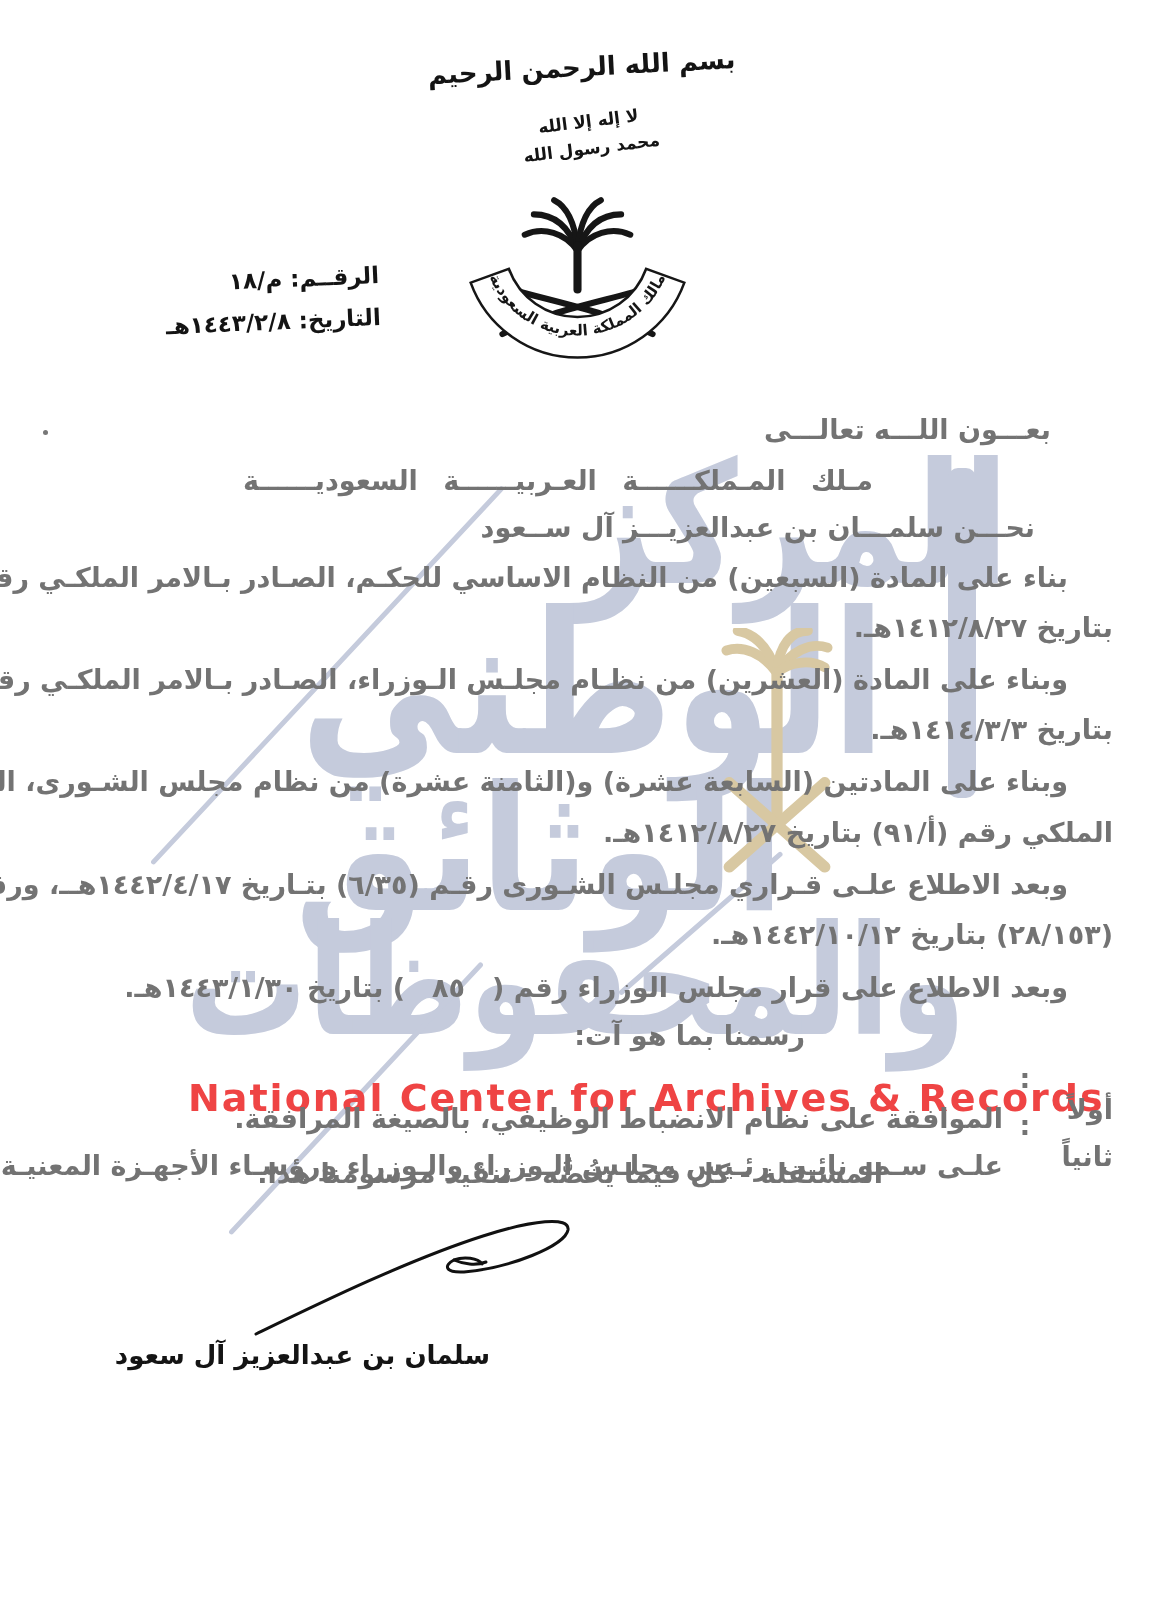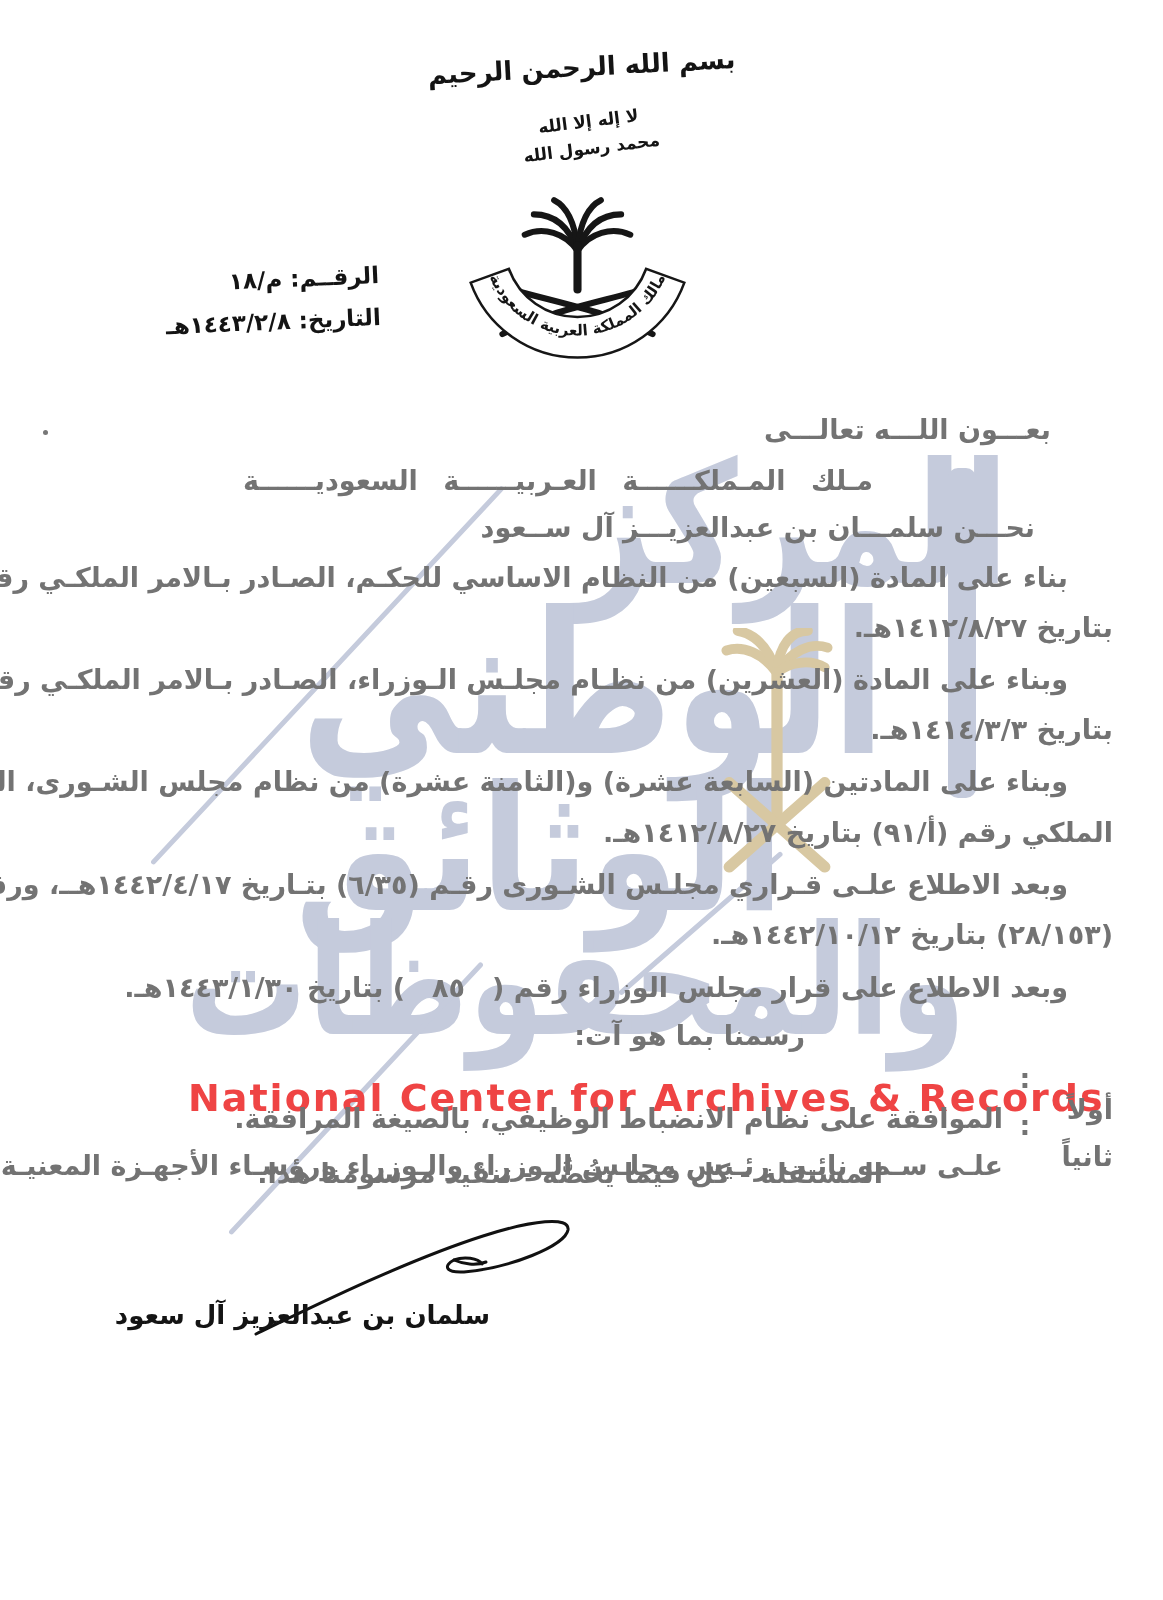--- a/index.html
+++ b/index.html
@@ -57,21 +57,21 @@
   .item      {display:flex; direction:rtl;}
   .item-1    {height:45px; line-height:42px;}
   .item-2    {height:49px; line-height:46px;}
   .item-label{width:66px; flex:0 0 auto;margin-top:31px;}
   .item-colon{width:44px; flex:0 0 auto; text-align:center;}
   .item-text {flex:1 1 auto; white-space:nowrap;margin-top:40px;}
   .l-second2 {height:46px; line-height:44px; text-align:center; padding-left:310px; padding-right:230px; white-space:nowrap;}
   
   .sig-img{position:absolute; top:1212px; left:248px; z-index:1;}
   .sig-name{
-    position:absolute; top:1300px; left:160px; width:330px; z-index:1;
+    position:absolute; top:1340px; left:160px; width:330px; z-index:1;
     direction:rtl; text-align:center; font-size:26px; font-weight:bold; white-space:nowrap;
   }
   .speck{position:absolute; top:430px; left:43px; width:5px; height:5px; background:#777; border-radius:50%;}
 </style>
 </head>
 <body>
 
 <div id="page">
 
   <div class="wm wm-word" style="left:575px; top:440px; font-size:135px; transform:scaleY(1.25);">المركز</div>

